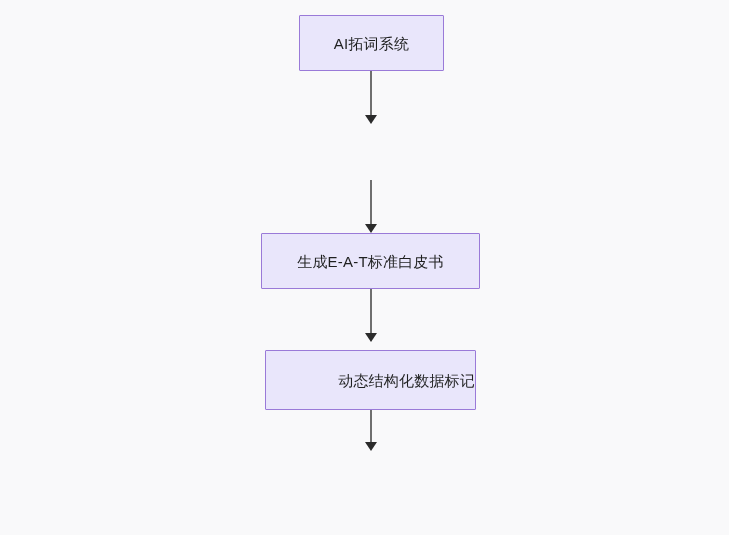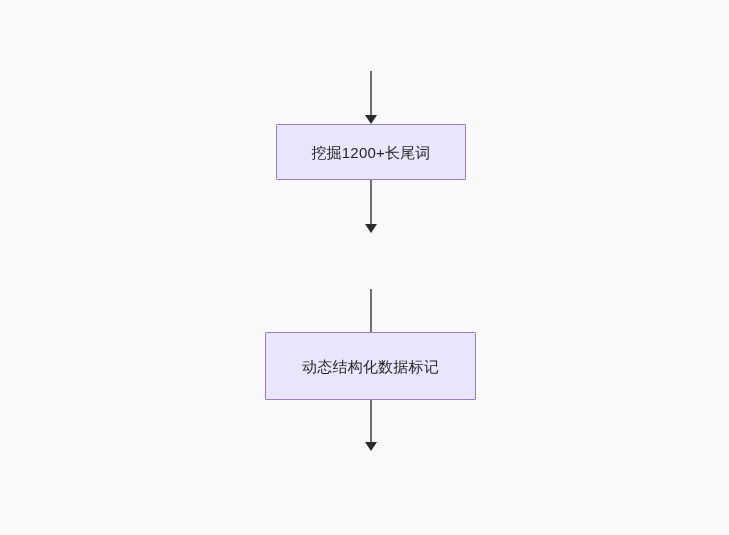--- a/index.html
+++ b/index.html
@@ -65,24 +65,27 @@
   <svg class="connector" style="left:351px; top:289px;" width="40" height="53" viewBox="0 0 40 53">
     <line class="conn-line" x1="20" y1="0" x2="20" y2="45"></line>
     <polygon class="conn-head" points="14,44 26,44 20,53"></polygon>
   </svg>
 
   <svg class="connector" style="left:351px; top:398px;" width="40" height="53" viewBox="0 0 40 53">
     <line class="conn-line" x1="20" y1="0" x2="20" y2="45"></line>
     <polygon class="conn-head" points="14,44 26,44 20,53"></polygon>
   </svg>
 
-
-  <div class="node-box" style="left:276px; top:124px; width:190px; height:56px;">
-    <span class="node-label">挖掘1200+长尾词</span>
+  <div class="node-box" style="left:299px; top:15px; width:145px; height:56px;">
+    <span class="node-label">AI拓词系统</span>
   </div>
 
 
-  <div class="node-box" style="left:265px; top:332px; width:211px; height:68px;">
+  <div class="node-box" style="left:261px; top:233px; width:219px; height:56px;">
+    <span class="node-label">生成E-A-T标准白皮书</span>
+  </div>
+
+  <div class="node-box" style="left:265px; top:350px; width:211px; height:60px;justify-content:flex-end;">
     <span class="node-label">动态结构化数据标记</span>
   </div>
 
 
 </div>
 
 </body></html>

